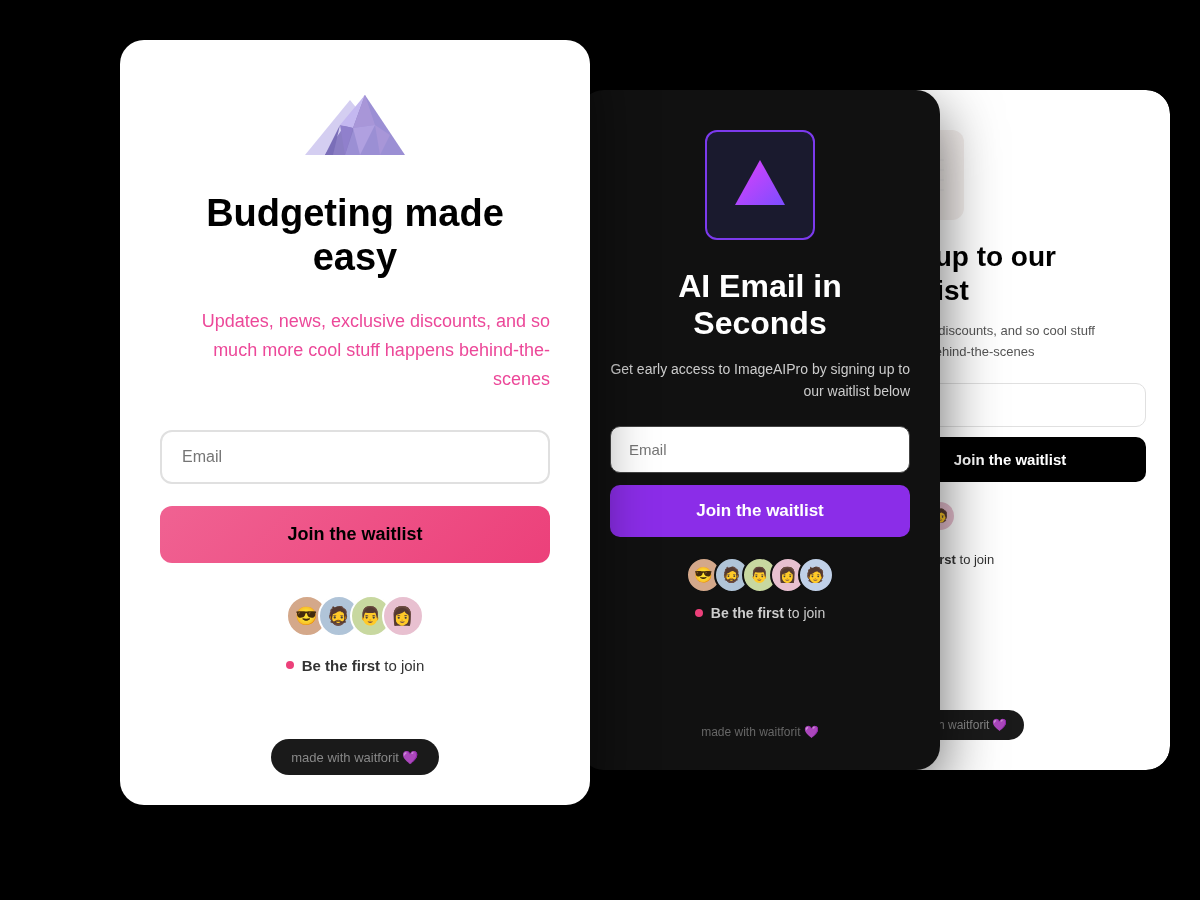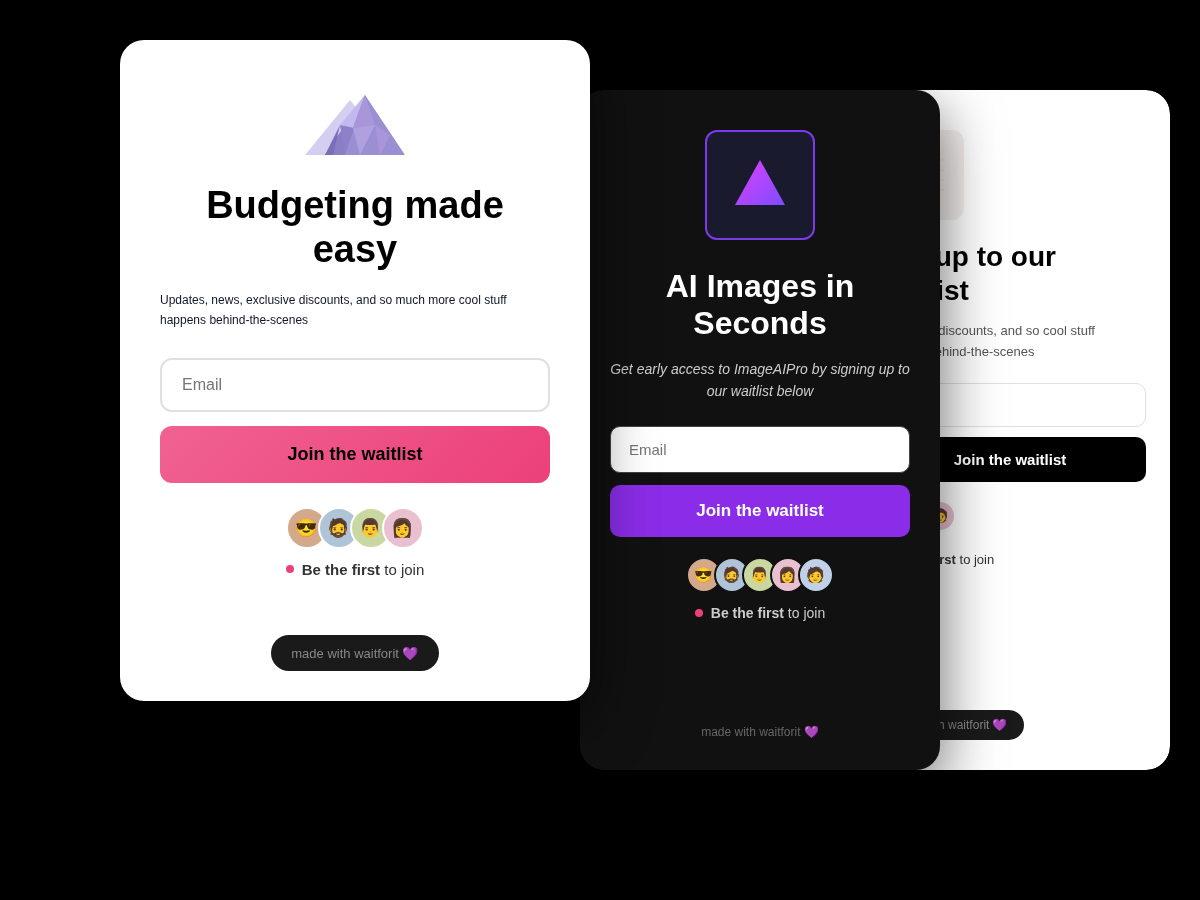--- a/index.html
+++ b/index.html
@@ -29,29 +29,30 @@
     .card {
       border-radius: 24px;
       position: absolute;
       overflow: hidden;
       box-shadow: 0 20px 60px rgba(0,0,0,0.6);
     }
 
     
     .card-1 {
       width: 470px;
-      height: 661px;
+      height: 765px;
       background: #fff;
       left: 120px;
       top: 40px;
       z-index: 3;
       display: flex;
       flex-direction: column;
       align-items: center;
       padding: 40px 40px 30px;
+      gap: 8px;
     }
 
     
     .card-2 {
       width: 360px;
       height: 680px;
       background: #111;
       left: 580px;
       top: 90px;
       z-index: 2;
@@ -110,44 +111,43 @@
     .card-1-title {
       font-size: 38px;
       font-weight: 800;
       text-align: center;
       color: #000;
       line-height: 1.15;
       margin-bottom: 20px;
     }
 
     .card-1-desc {
-      font-size: 12px;
-      color: #0f172a;
-      text-align: left;
+      font-size: 18px;
+      color: #ec4899;
+      text-align: right;
       line-height: 1.6;
       margin-bottom: 28px;
     }
 
     
     .card-2-title {
       font-size: 32px;
       font-weight: 800;
       text-align: center;
       color: #fff;
       line-height: 1.15;
       margin-bottom: 16px;
     }
 
     .card-2-desc {
       font-size: 14px;
       color: #ccc;
-      text-align: center;
+      text-align: right;
       line-height: 1.6;
       margin-bottom: 24px;
-      font-style: italic;
     }
 
     
     .card-3-title {
       font-size: 28px;
       font-weight: 800;
       color: #000;
       line-height: 1.2;
       margin-bottom: 14px;
     }
@@ -461,21 +461,21 @@
         <defs>
           <linearGradient id="triGrad" x1="0%" y1="0%" x2="100%" y2="100%">
             <stop offset="0%" style="stop-color:#e040fb"></stop>
             <stop offset="100%" style="stop-color:#7c4dff"></stop>
           </linearGradient>
         </defs>
         <polygon points="30,5 55,50 5,50" fill="url(#triGrad)"></polygon>
       </svg>
     </div>
 
-    <h1 class="card-2-title">AI Images in Seconds</h1>
+    <h1 class="card-2-title">AI Email in Seconds</h1>
     <p class="card-2-desc">Get early access to ImageAIPro by signing up to our waitlist below</p>
 
     <input class="email-input-dark" type="email" placeholder="Email" style="">
 
     <button class="btn-purple">Join the waitlist</button>
 
     <div class="avatars-row">
       <div class="avatar-sm" style="background:#d4a88a; border-color:#111;">
           <div class="av-face-sm">😎</div>
         </div>

